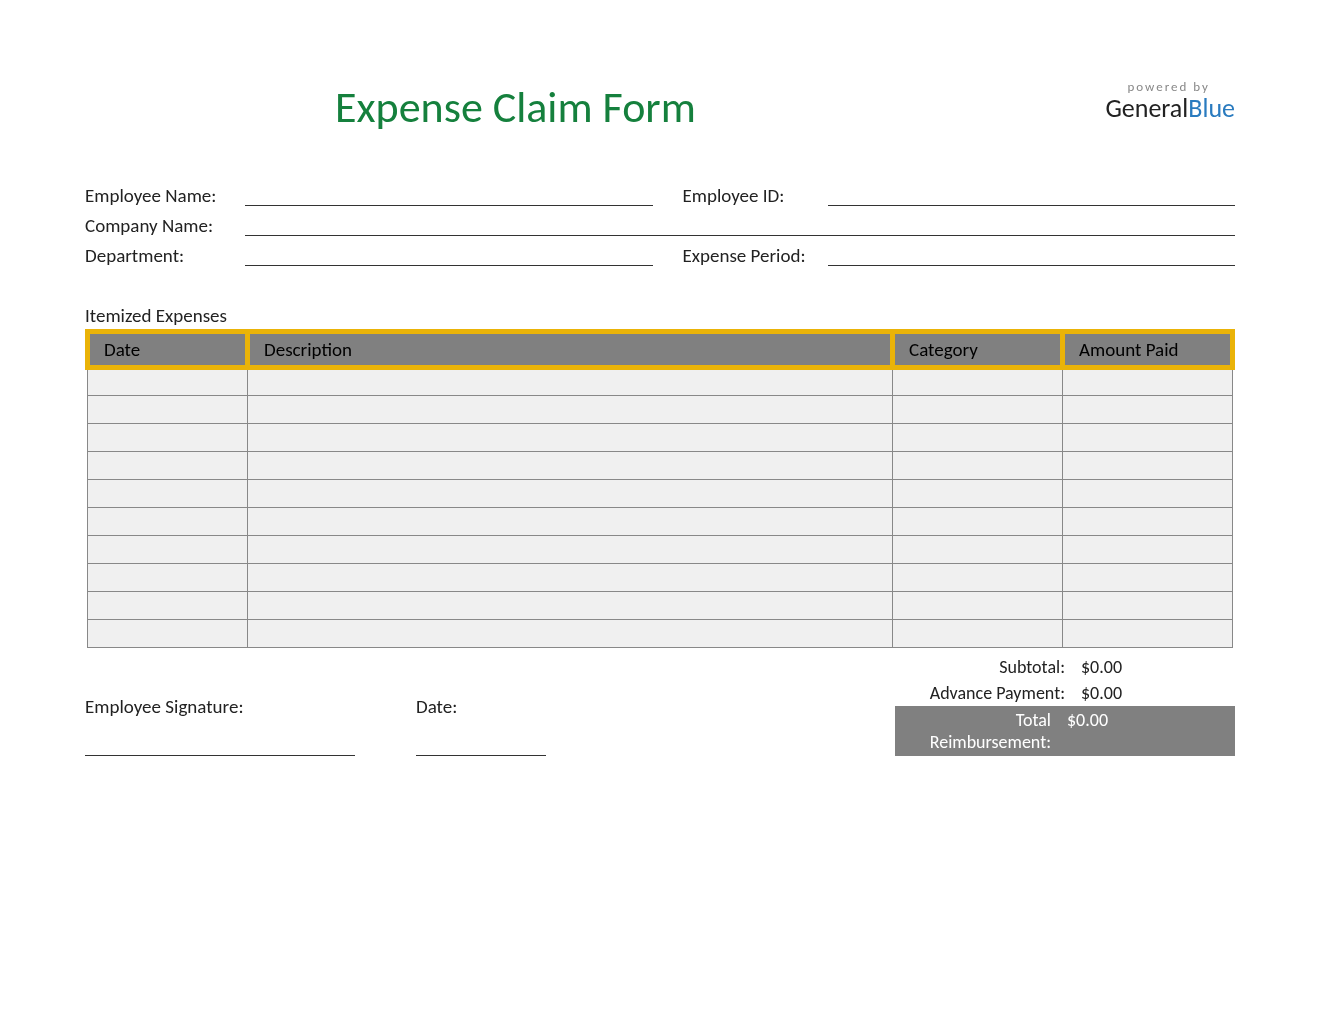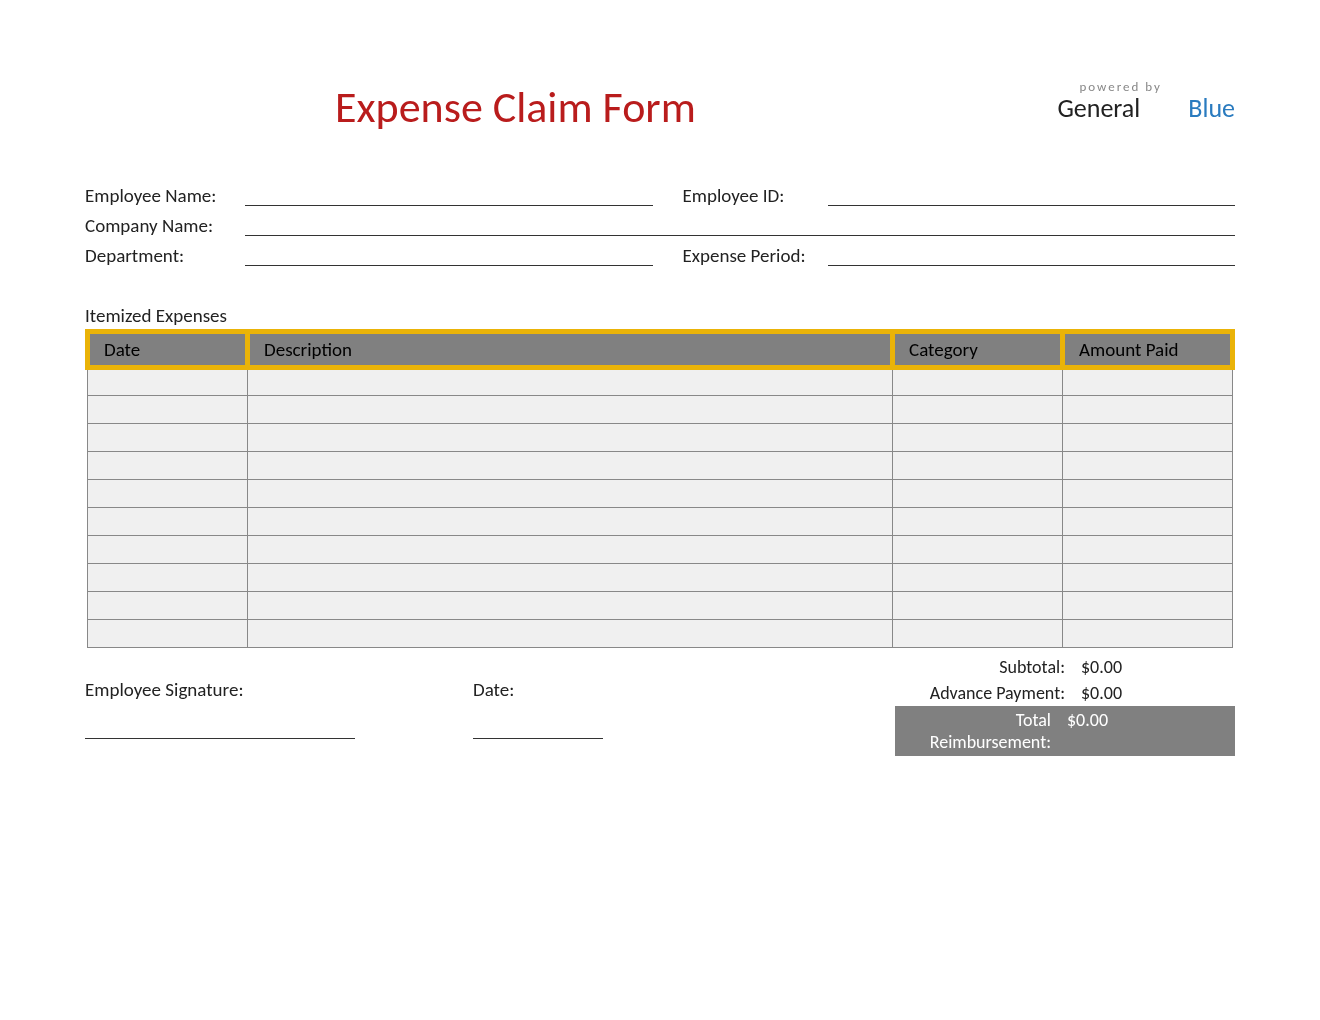--- a/index.html
+++ b/index.html
@@ -14,42 +14,41 @@
     .header-row {
       display: flex;
       align-items: center;
       justify-content: space-between;
       margin-bottom: 50px;
     }
     .title {
       font-size: 44px;
       font-weight: 400;
       margin-left: 250px;
-      color: #b91c1c;
+      color: #15803d;
     }
     .powered-wrap {
       text-align: left;
       position: relative;
       top: -6px;
     }
     .powered-label {
       font-size: 13px;
       color: #888;
       letter-spacing: 2px;
       margin-left: 22px;
     }
     .brand {
       font-size: 26px;
       font-weight: 400;
       color: #222;
       margin-top: -2px;
     }
     .brand .blue {
       color: #2a7bbf;
-      padding-left: 48px;
     }
     .info-section { margin-bottom: 36px; }
     .info-row {
       display: flex;
       font-size: 19px;
       margin-bottom: 6px;
     }
     .info-label {
       width: 160px;
       font-weight: 400;
@@ -96,21 +95,22 @@
     .col-amt { width: 170px; }
     .bottom-wrap {
       display: flex;
       margin-top: 6px;
     }
     .sig-area {
       flex: 1;
       display: flex;
       font-size: 19px;
       padding-top: 24px;
-      gap: 118px;
+      gap: 61px;
+      align-items: flex-end;
     }
     .sig-block { }
     .sig-line {
       display:block;
       border-bottom: 1.5px solid #333;
       width: 270px;
       height: 34px;
       margin-top: 4px;
     }
     .sig-line.short { width: 130px; }

